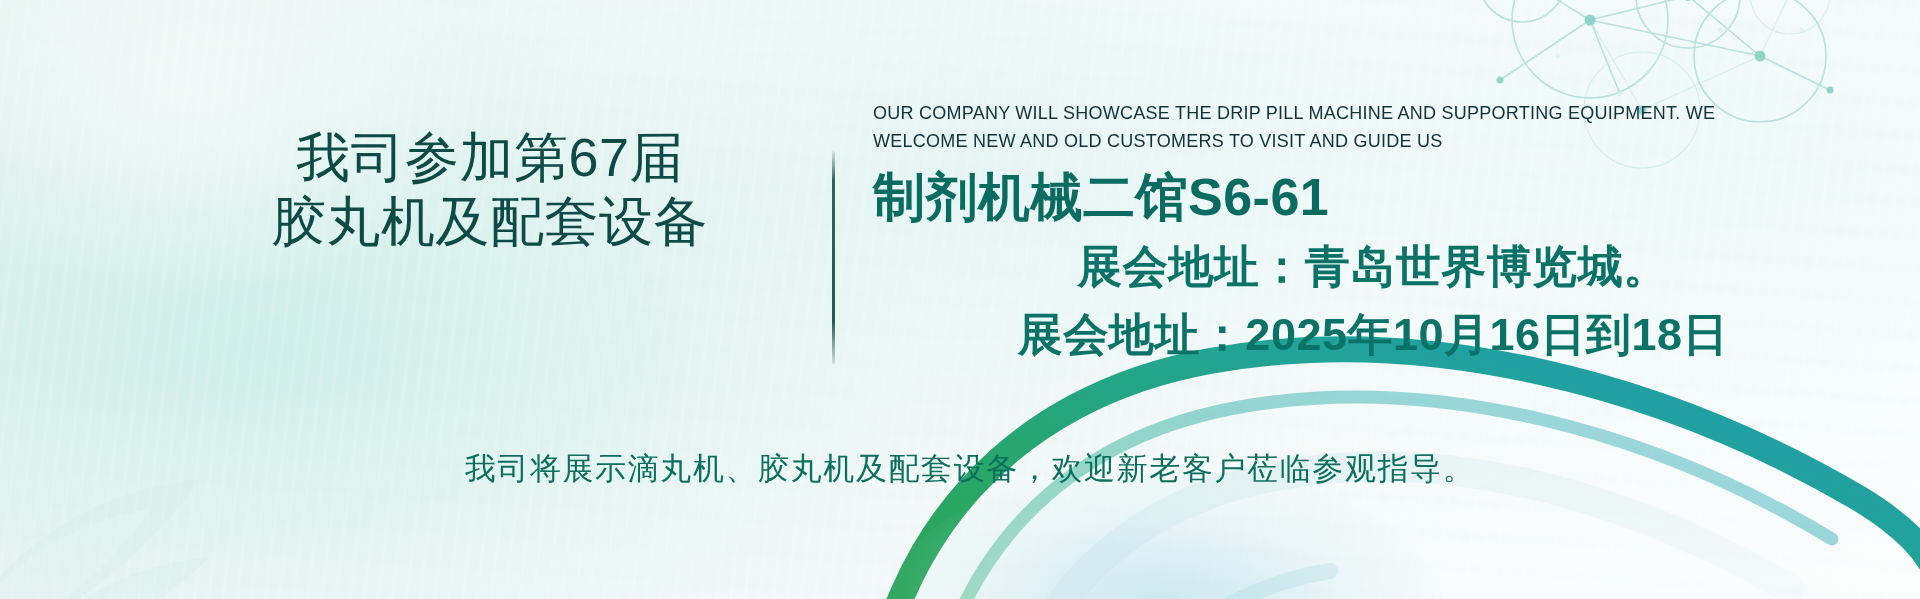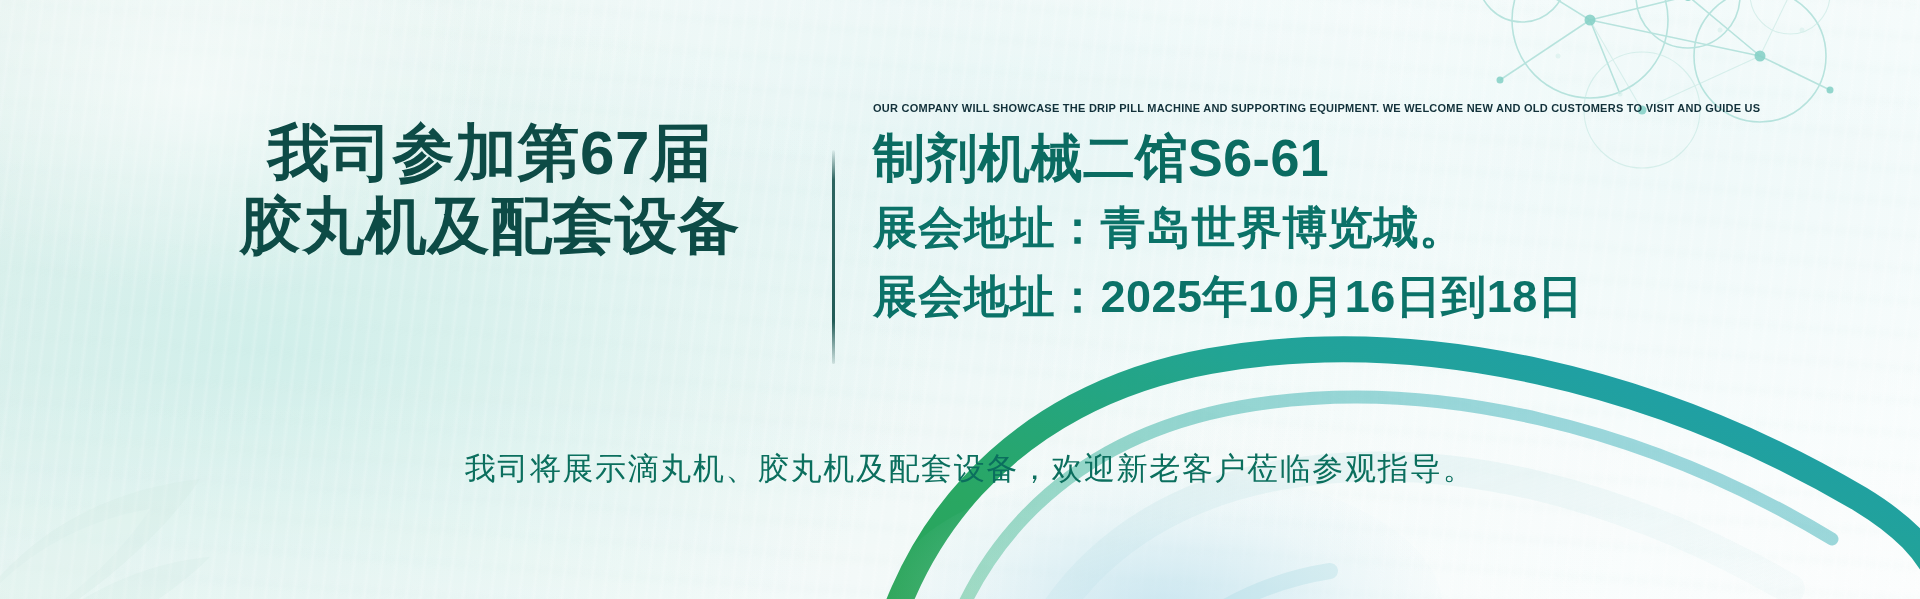--- a/index.html
+++ b/index.html
@@ -57,26 +57,26 @@
     background: radial-gradient(ellipse at center, rgba(255,255,255,0.55) 0%, rgba(255,255,255,0) 70%);
   }
 
   
   .content { position: absolute; inset: 0; }
 
   
   .left-title {
     position: absolute;
     left: 150px;
-    top: 116px;
+    top: 126px;
     width: 680px;
     text-align: center;
     color: #0d4b46;
-    font-weight: 700;
-    font-size: 62px;
+    font-weight: 400;
+    font-size: 54px;
     line-height: 1.18;
     letter-spacing: 0.5px;
     white-space: nowrap;
   }
   .left-title .tline { display: block; }
 
   
   .divider {
     position: absolute;
     left: 832px;
@@ -90,22 +90,22 @@
   
   .right-block {
     position: absolute;
     left: 873px;
     top: 100px;
     width: 1000px;
   }
 
   .eng-line {
     color: #12313a;
-    font-size: 11px;
-    font-weight: 700;
+    font-size: 18px;
+    font-weight: 400;
     letter-spacing: 0.25px;
     line-height: 1.55;
     max-width: 905px;
     text-transform: uppercase;
   }
 
   .hall {
     margin-top: 11px;
     color: #0a6b61;
     font-weight: 700;
@@ -116,20 +116,21 @@
   }
 
   .info-line {
     margin-top: 12px;
     color: #0b7268;
     font-weight: 700;
     font-size: 45px;
     line-height: 1.25;
     letter-spacing: 0.5px;
     white-space: nowrap;
+    text-align: center;
   }
 
   
   .tagline {
     position: absolute;
     left: 0; right: 0;
     top: 448px;
     text-align: center;
     color: #0b6f5e;
     font-weight: 500;

